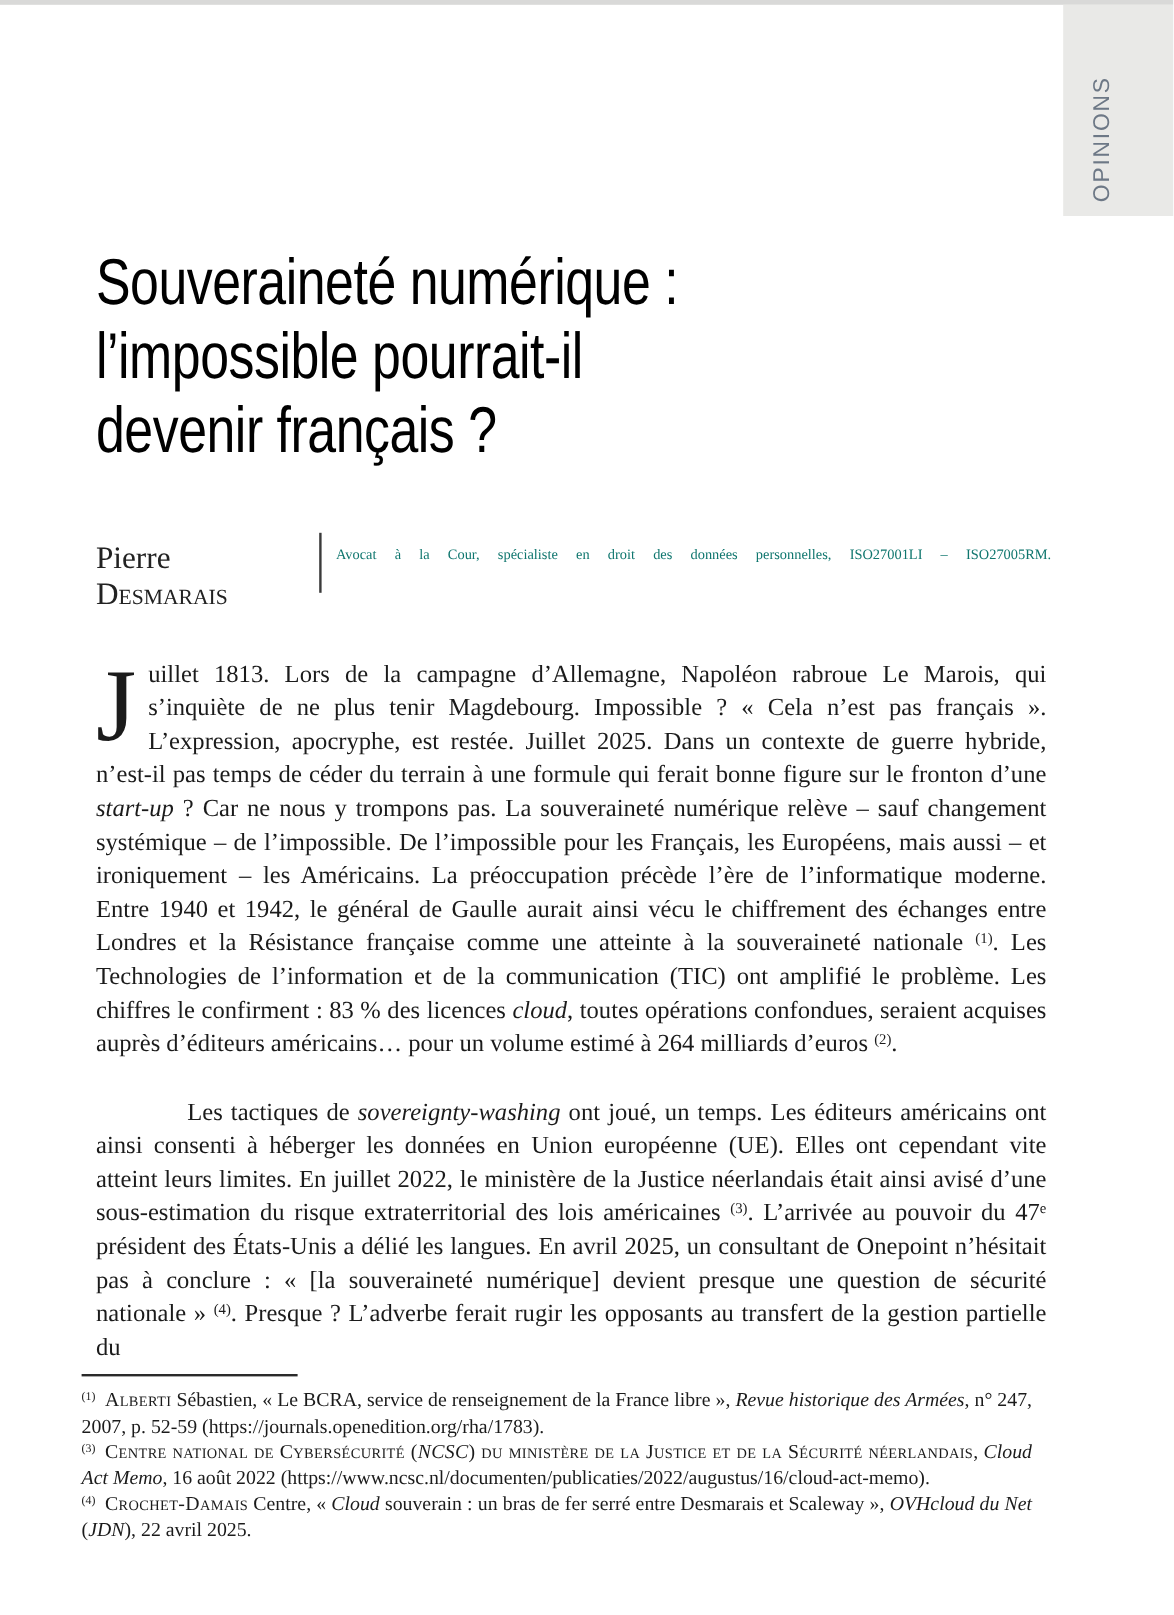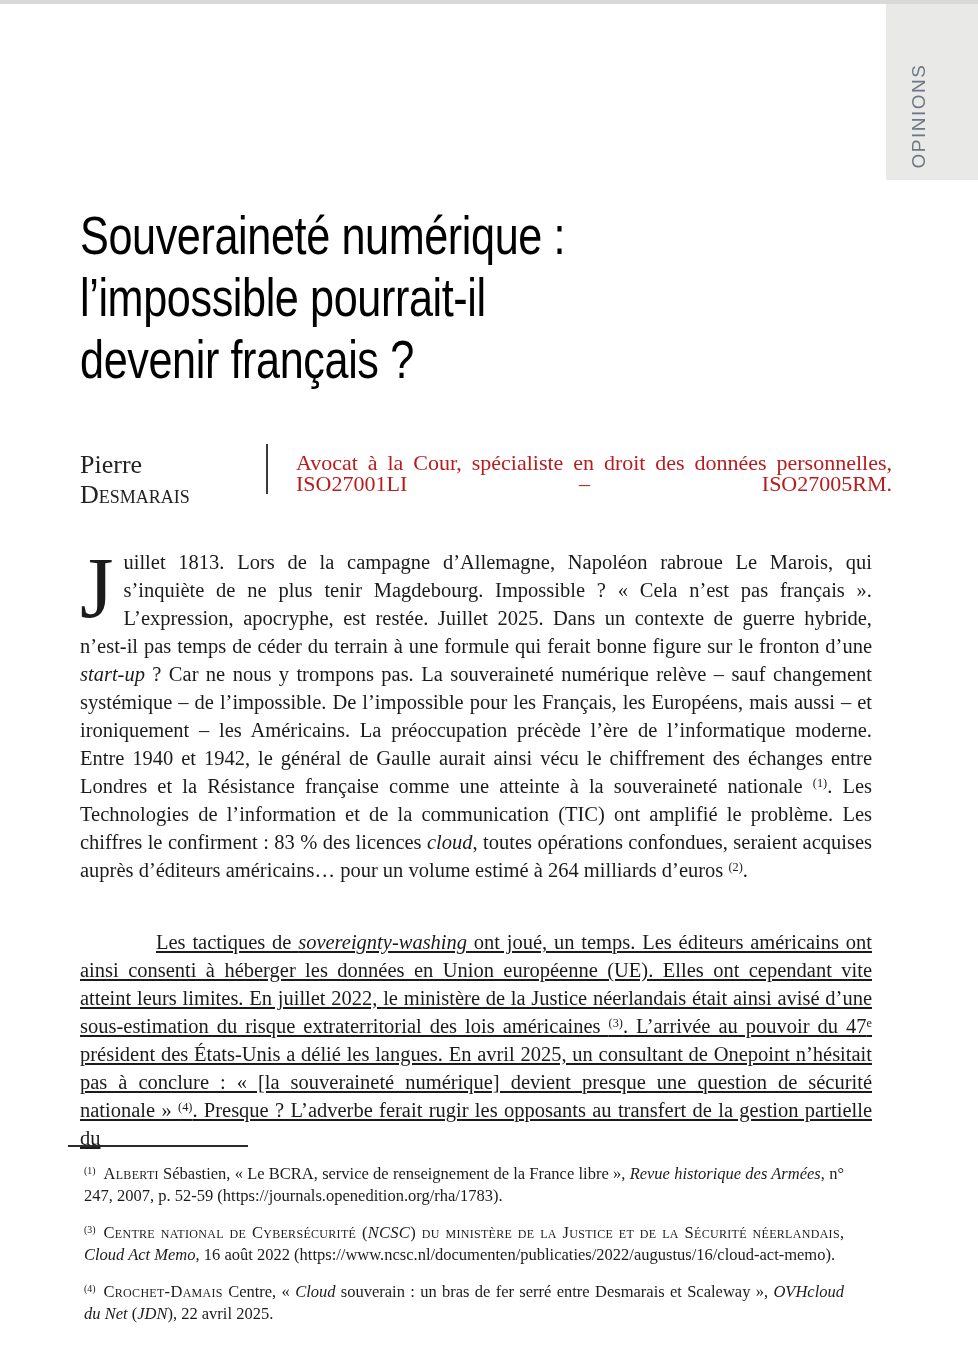--- a/index.html
+++ b/index.html
@@ -69,37 +69,37 @@
   }
   .author-divider {
     flex: none;
     width: 0;
     border-left: 2px solid #3a3a3a;
     height: 50px;
   }
   .author-affiliation {
     flex: none;
     width: 596px;
-    margin-left: 28px;
+    margin-left: 12px;
     padding-top: 8px;
-    font-size: 22px;
+    font-size: 12px;
     line-height: 21px;
     text-align: justify;
     text-align-last: justify;
-    color: #b91c1c;
+    color: #0f766e;
   }
   .body-paragraph {
     font-size: 20.5px;
     line-height: 28px;
     text-align: justify;
     margin: 0;
     color: #1b1b1b;
   }
   .para-1 { margin-top: 38px; }
-  .para-2 { margin-top: 44px; text-indent: 76px; text-align-last: justify; text-decoration: underline; }
+  .para-2 { margin-top: 29px; text-indent: 76px; text-align-last: justify; }
   .drop-cap {
     float: left;
     font-size: 86px;
     line-height: 70px;
     padding: 5px 10px 2px 0;
     color: #1b1b1b;
   }
   .seg-i { font-style: italic; }
   .seg-sc { font-variant: small-caps; }
   sup.seg-sup {
@@ -111,21 +111,21 @@
     position: absolute;
     top: 1145px; left: 68px;
     width: 792px;
   }
   .footnote-rule {
     width: 180px;
     border-top: 2px solid #2a2a2a;
     margin: 0 0 9px 0;
   }
   .footnote {
-    margin: 16px;
+    margin: 0;
     font-size: 16.5px;
     line-height: 21.5px;
     text-align: justify;
     color: #1b1b1b;
   }
   .footnote sup.seg-sup { margin-right: 8px; vertical-align: 5px; }
   .footnote .seg-sc { letter-spacing: 0.3px; }
 </style>
 </head>
 <body>

